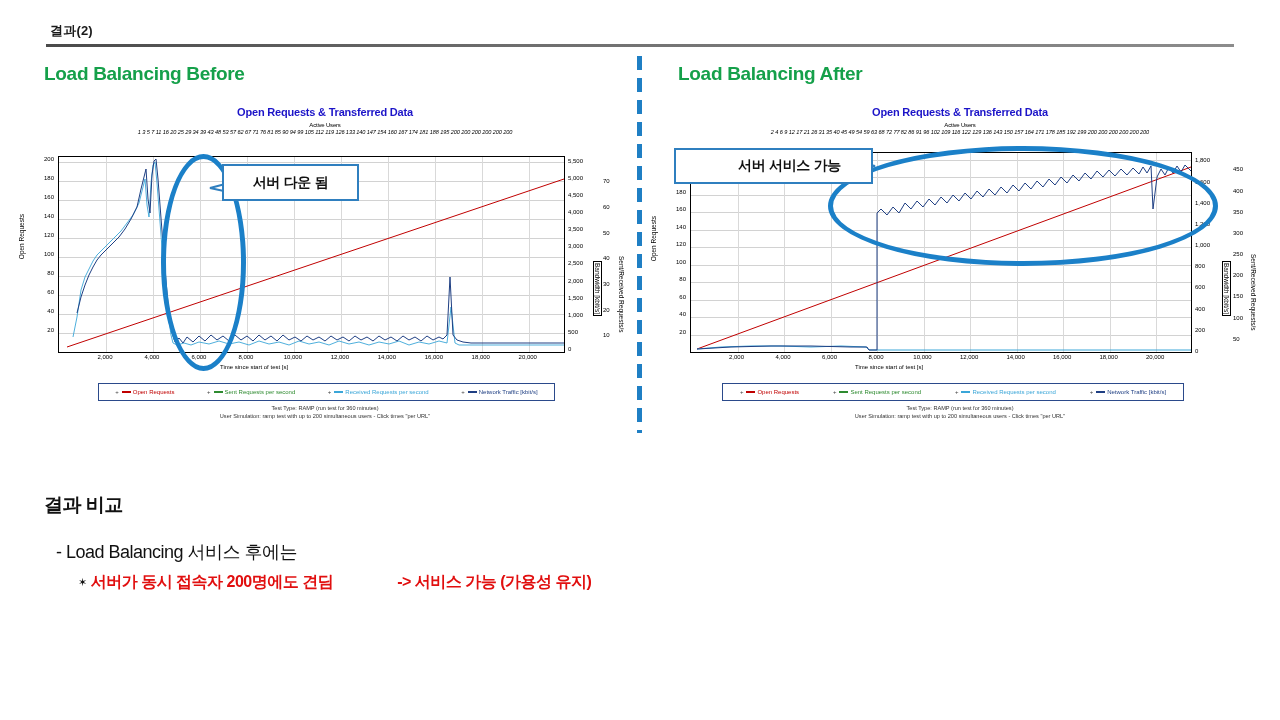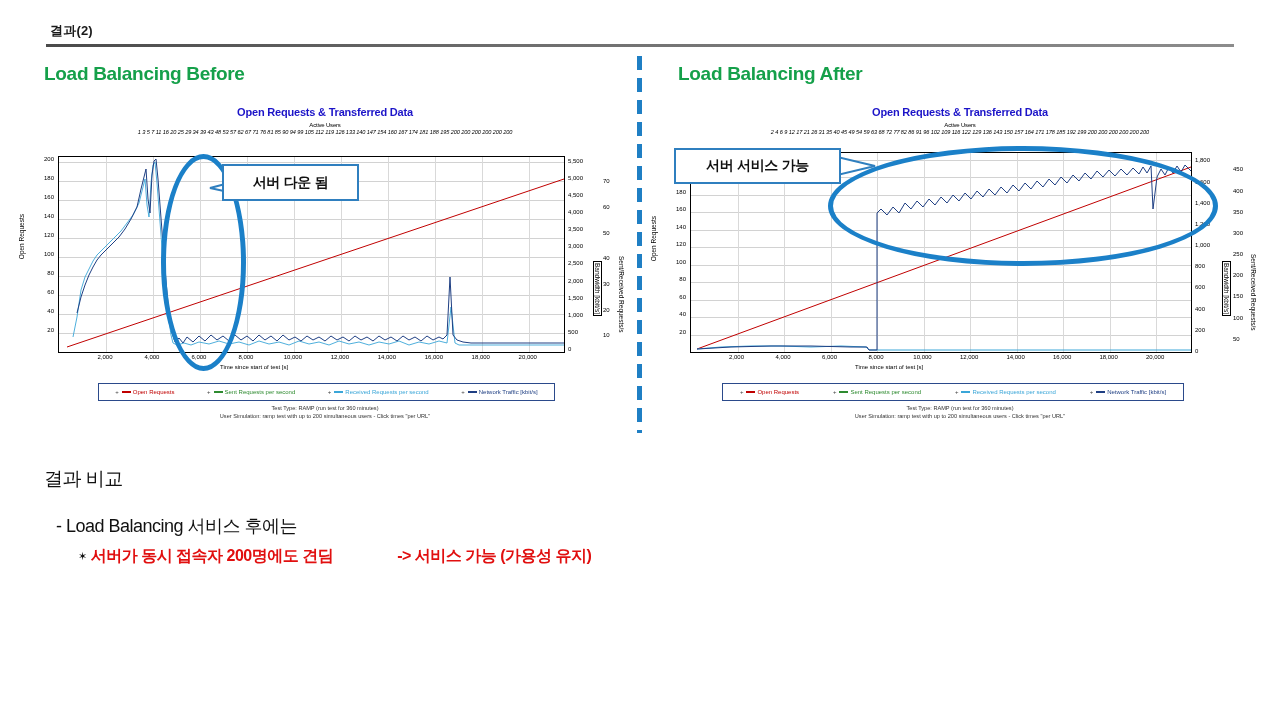--- a/index.html
+++ b/index.html
@@ -104,21 +104,21 @@
     letter-spacing:-.3px;
   }
   .callout-tail{position:absolute;}
   .ellipse{
     position:absolute;border:5px solid #1b80c8;border-radius:50%;
     background:transparent;
   }
 
   
   .concl{position:absolute;left:44px;top:466px;width:1210px;}
-  .c-h{font-size:19px;font-weight:normal;color:#111;letter-spacing:-.5px;}
+  .c-h{font-size:19px;font-weight:bold;color:#111;letter-spacing:-.5px;margin-top:26px;}
   .c-l1{font-size:18px;color:#111;letter-spacing:-.5px;margin-top:9px;padding-left:12px;white-space:nowrap;}
   .c-l2{font-size:18px;color:#111;letter-spacing:-.5px;margin-top:22px;padding-left:12px;white-space:nowrap;}
   .c-sub{font-size:16px;font-weight:bold;color:#e10f0f;letter-spacing:-.5px;margin-top:8px;padding-left:34px;white-space:nowrap;}
   .red{color:#e10f0f;font-weight:bold;}
   .star{font-size:11px;vertical-align:middle;color:#111;margin-right:4px;}
   .gap{display:inline-block;width:64px;}
 </style>
 </head>
 <body>
 
@@ -376,21 +376,21 @@
       <div class="foot" style="left:0px;top:298px;">
           <div>Test Type: RAMP (run test for 360 minutes)</div>
           <div>User Simulation: ramp test with up to 200 simultaneous users - Click times "per URL"</div>
         </div>
     </div>
 
     <div class="ellipse" style="left:178px;top:40px;width:380px;height:110px;"></div>
     <svg class="callout-tail" style="left:183px;top:46px;width:44px;height:36px;">
       <polygon points="0,4 42,14 0,24" fill="#ffffff" stroke="#2f7fbf" stroke-width="2"></polygon>
     </svg>
-    <div class="callout" style="left:24px;top:42px;width:163px;height:32px;">서버 서비스 가능</div>
+    <div class="callout" style="left:24px;top:42px;width:163px;height:32px;padding-left:32px;">서버 서비스 가능</div>
   </div>
 
   <div class="concl">
     <div class="c-h">결과 비교</div>
     <div class="c-l2">- Load Balancing 서비스 후에는</div>
     <div class="c-sub">
       <span class="star">✶</span><span>서버가 동시 접속자 200명에도 견딤</span><span class="gap"></span><span>-&gt; 서비스 가능 (가용성 유지)</span>
     </div>
   </div>
 

